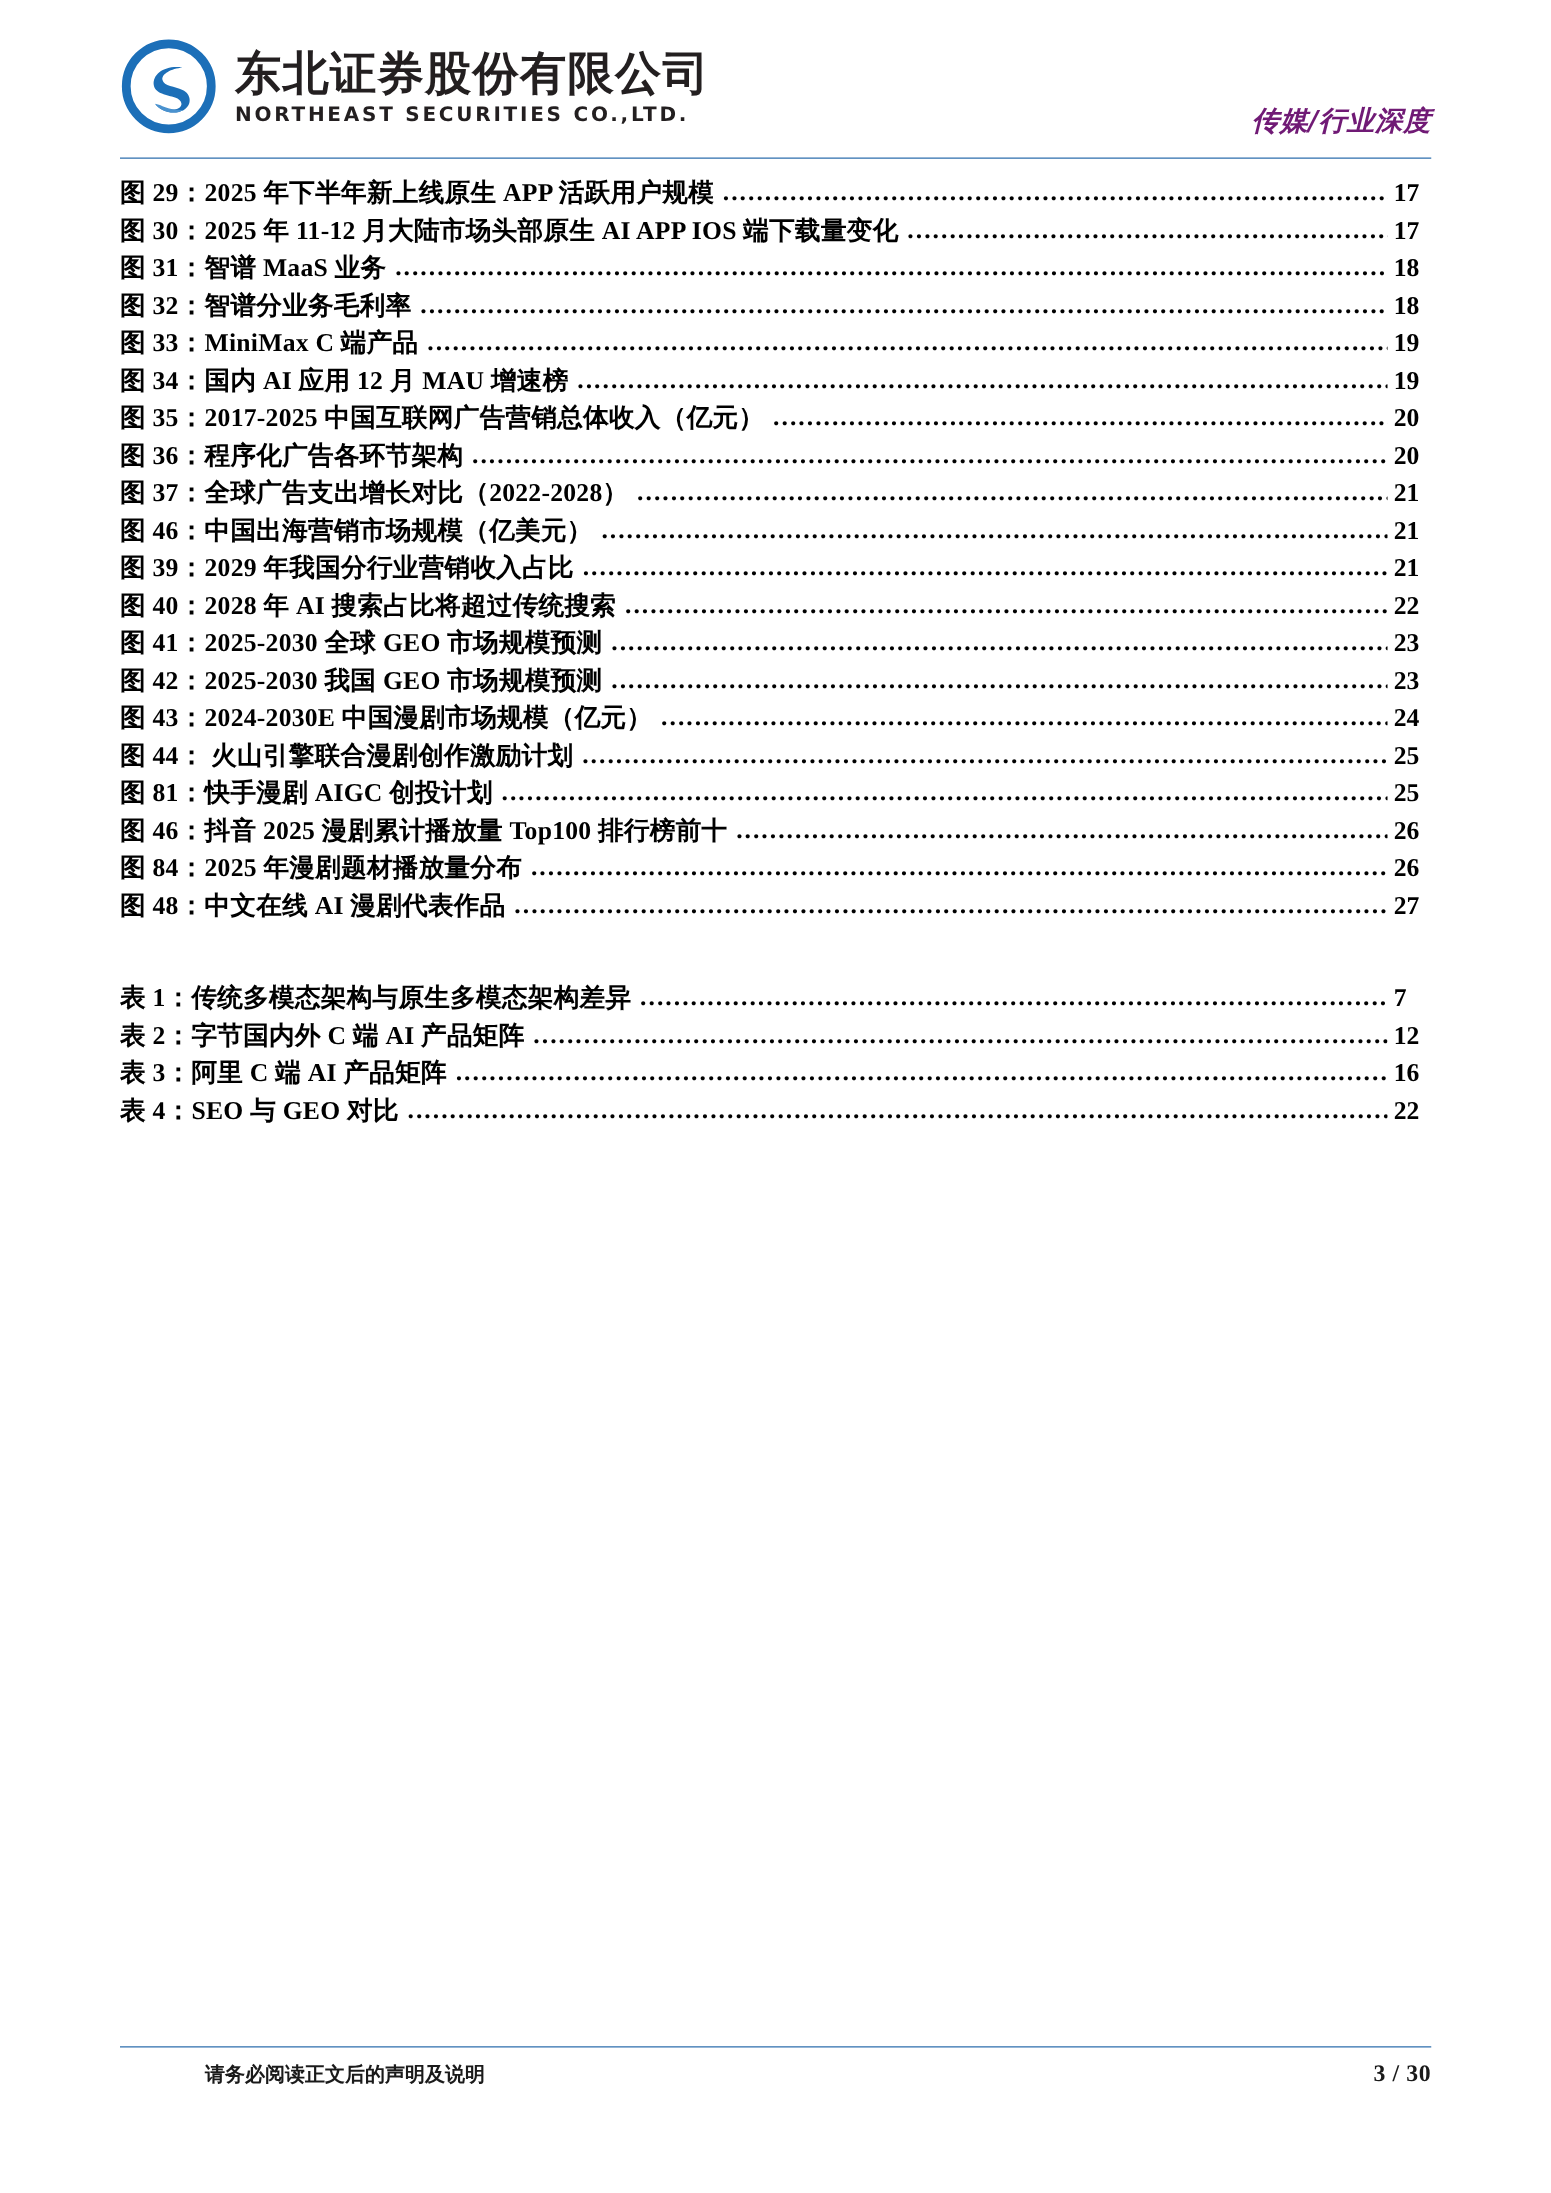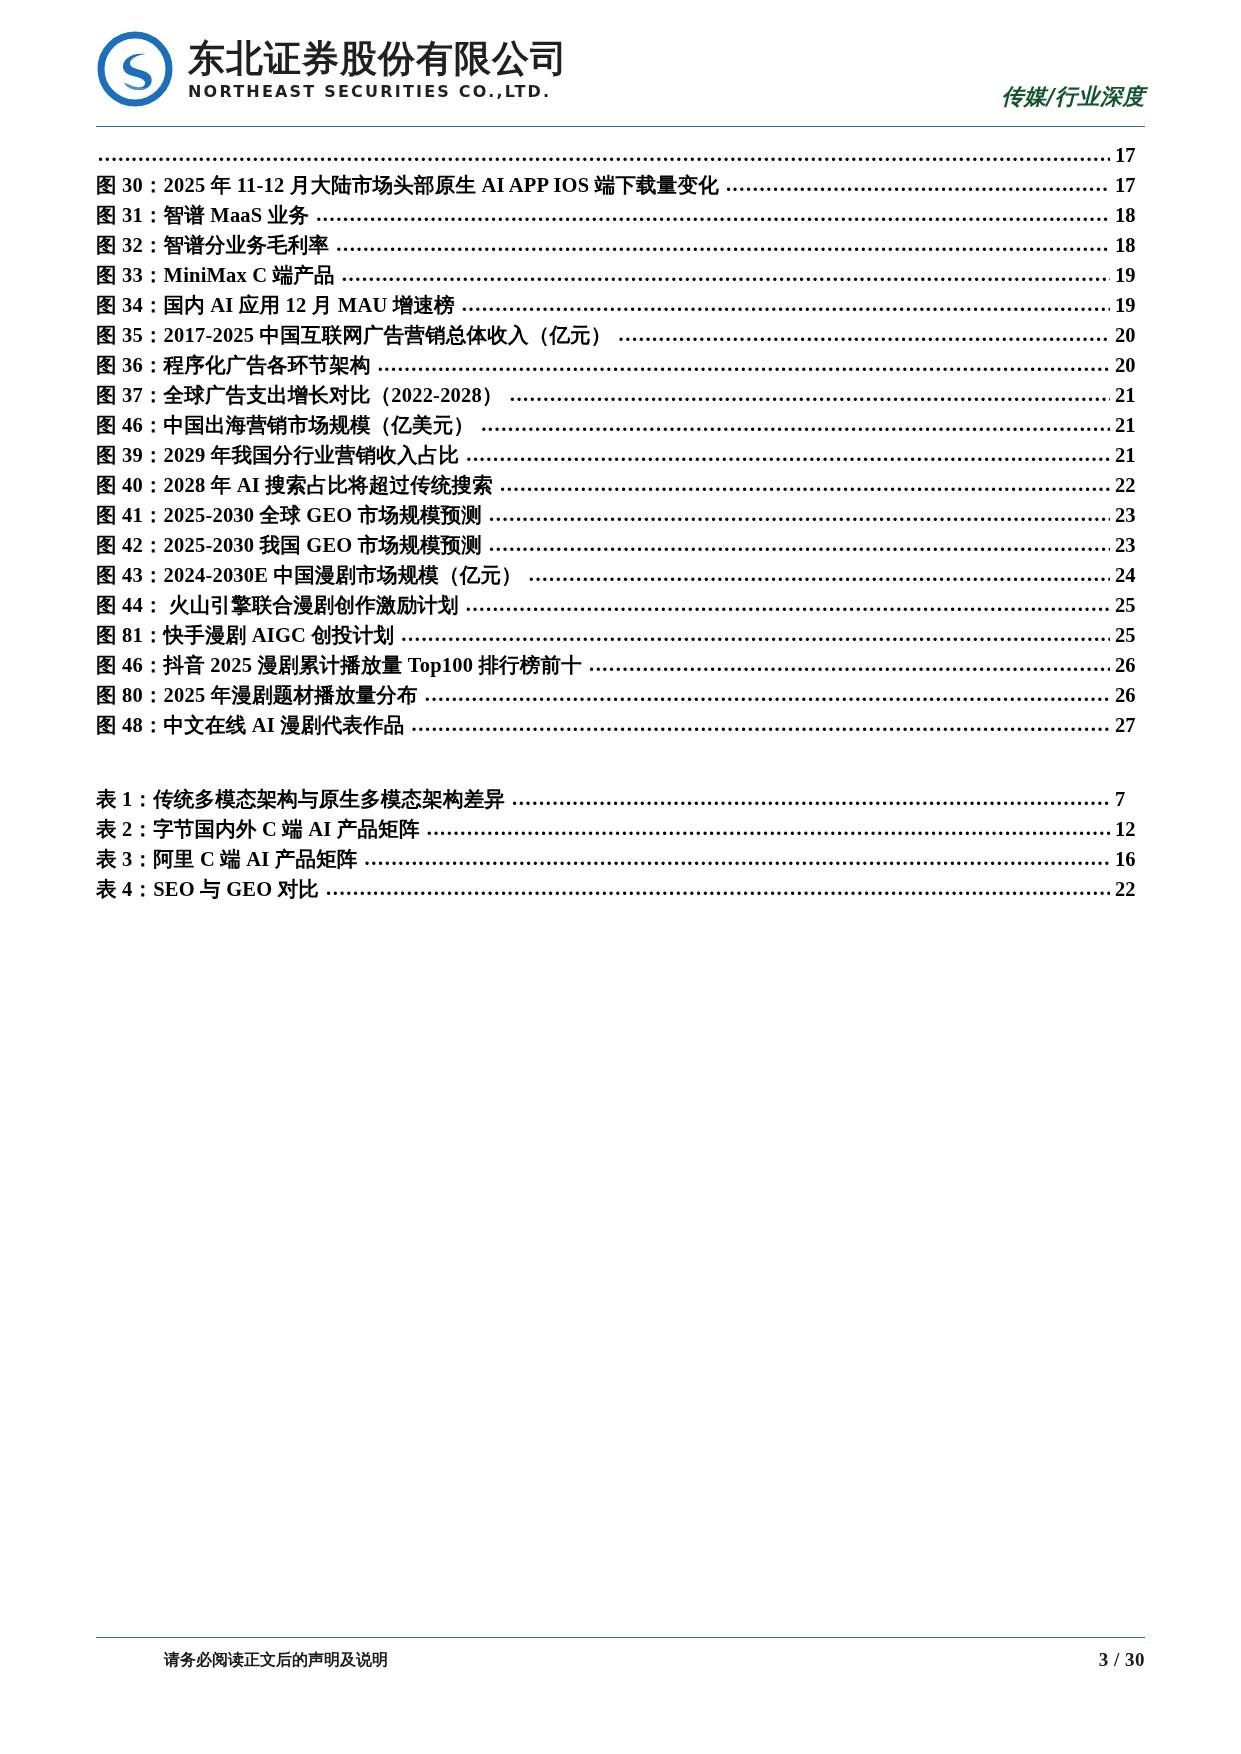--- a/index.html
+++ b/index.html
@@ -65,21 +65,21 @@
     white-space: nowrap;
   }
   .header-right {
     position: absolute;
     right: 0;
     top: 52px;
     font-family: "DejaVu Serif", "Liberation Serif", serif;
     font-size: 22px;
     font-weight: 700;
     font-style: italic;
-    color: #14532d;
+    color: #701a75;
     white-space: nowrap;
     letter-spacing: 0.5px;
   }
   .header-rule {
     position: absolute;
     left: 96px;
     top: 126px;
     width: 1049px;
     height: 0;
     border-top: 1.6px solid #2e6fad;
@@ -184,20 +184,21 @@
       </div>
     </div>
     <div class="header-right">传媒/行业深度</div>
   </div>
   <div class="header-rule"></div>
 
   <div class="toc">
 
     <div class="toc-group" id="figure-list">
         <div class="toc-row">
+          <span class="toc-label">图 29：2025 年下半年新上线原生 APP 活跃用户规模</span>
           <span class="toc-dots">................................................................................................................................................................................................</span>
           <span class="toc-page">17</span>
         </div>
         <div class="toc-row">
           <span class="toc-label">图 30：2025 年 11-12 月大陆市场头部原生 AI APP IOS 端下载量变化</span>
           <span class="toc-dots">................................................................................................................................................................................................</span>
           <span class="toc-page">17</span>
         </div>
         <div class="toc-row">
           <span class="toc-label">图 31：智谱 MaaS 业务</span>
@@ -273,21 +274,21 @@
           <span class="toc-label">图 81：快手漫剧 AIGC 创投计划</span>
           <span class="toc-dots">................................................................................................................................................................................................</span>
           <span class="toc-page">25</span>
         </div>
         <div class="toc-row">
           <span class="toc-label">图 46：抖音 2025 漫剧累计播放量 Top100 排行榜前十</span>
           <span class="toc-dots">................................................................................................................................................................................................</span>
           <span class="toc-page">26</span>
         </div>
         <div class="toc-row">
-          <span class="toc-label">图 80：2025 年漫剧题材播放量分布</span>
+          <span class="toc-label">图 84：2025 年漫剧题材播放量分布</span>
           <span class="toc-dots">................................................................................................................................................................................................</span>
           <span class="toc-page">26</span>
         </div>
         <div class="toc-row">
           <span class="toc-label">图 48：中文在线 AI 漫剧代表作品</span>
           <span class="toc-dots">................................................................................................................................................................................................</span>
           <span class="toc-page">27</span>
         </div>
       </div>
 

